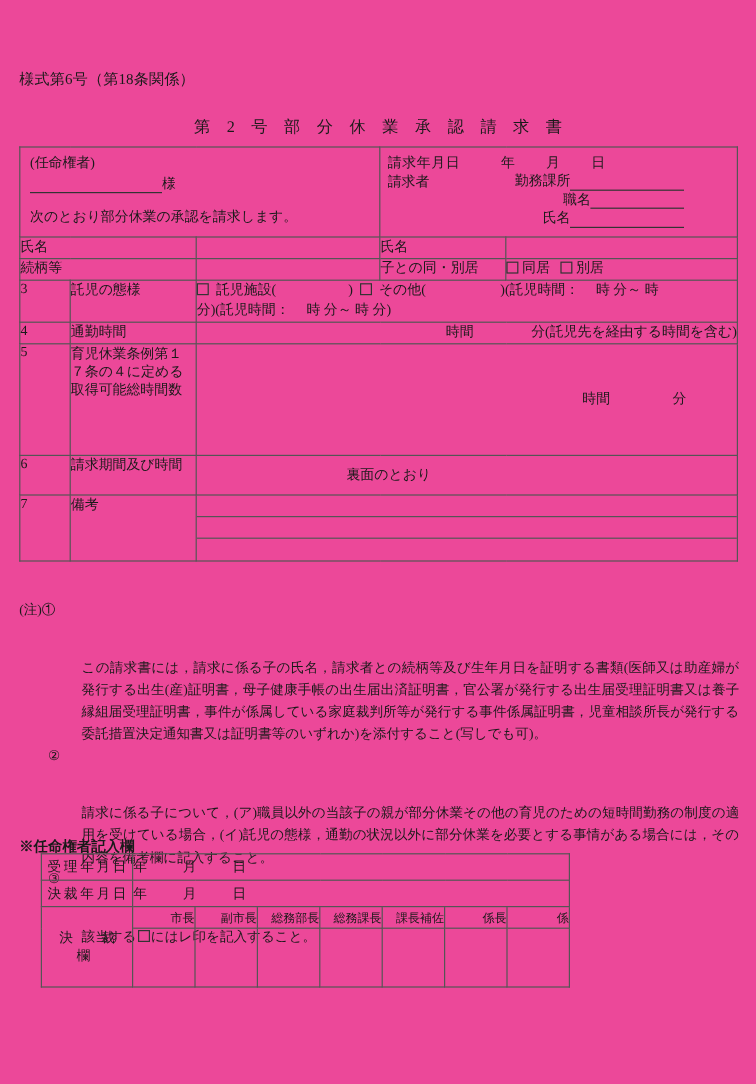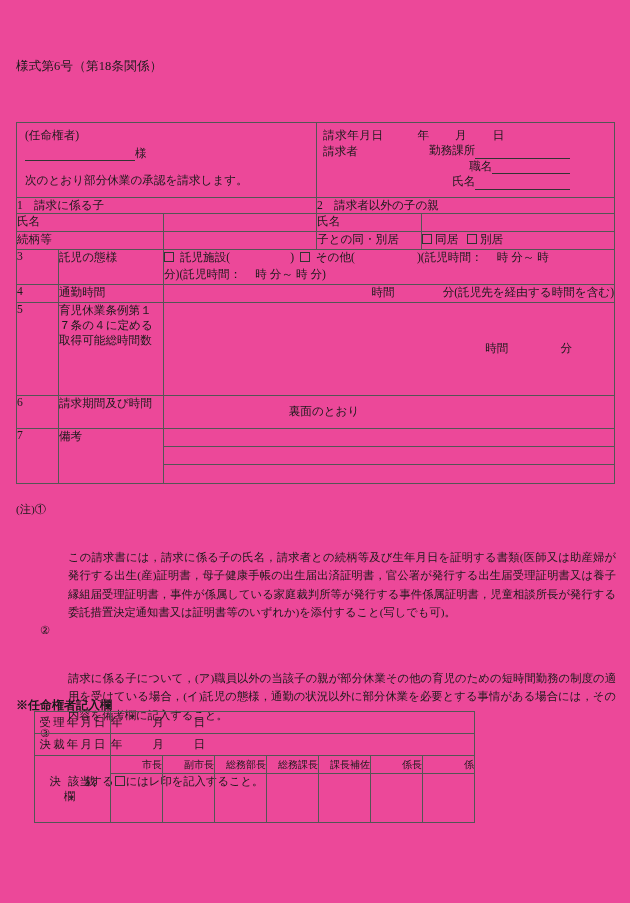--- a/index.html
+++ b/index.html
@@ -216,20 +216,21 @@
     text-indent: 6px;
   }
 </style>
 </head>
 <body>
 
 <div class="page">
 
   <div class="form-no">様式第6号（第18条関係）</div>
 
+  <div class="doc-title">第 2 号 部 分 休 業 承 認 請 求 書</div>
 
   <table class="main">
     <colgroup>
       <col style="width:42px">
       <col style="width:105px">
       <col style="width:153px">
       <col style="width:105px">
       <col style="width:193px">
     </colgroup>
 
@@ -250,28 +251,20 @@
           <span>請求者</span>
           <div class="stack">
             <div><span>勤務課所</span><span class="ul-blank u-95"></span></div>
             <div><span>職名</span><span class="ul-blank u-78"></span></div>
             <div><span>氏名</span><span class="ul-blank u-95"></span></div>
           </div>
         </div>
       </td>
     </tr>
 
-    <tr>
-      <td colspan="3" class="cellpad sec-head">
-        <span class="num">1</span><span>請求に係る子</span>
-      </td>
-      <td colspan="2" class="cellpad sec-head">
-        <span class="num">2</span><span>請求者以外の子の親</span>
-      </td>
-    </tr>
 
     <tr class="h-row">
       <td colspan="2" class="cellpad lbl-indent">氏名</td>
       <td class="cellpad"></td>
       <td class="cellpad lbl-indent">氏名</td>
       <td class="cellpad"></td>
     </tr>
 
     <tr class="h-row">
       <td colspan="2" class="cellpad lbl-indent">続柄等</td>

